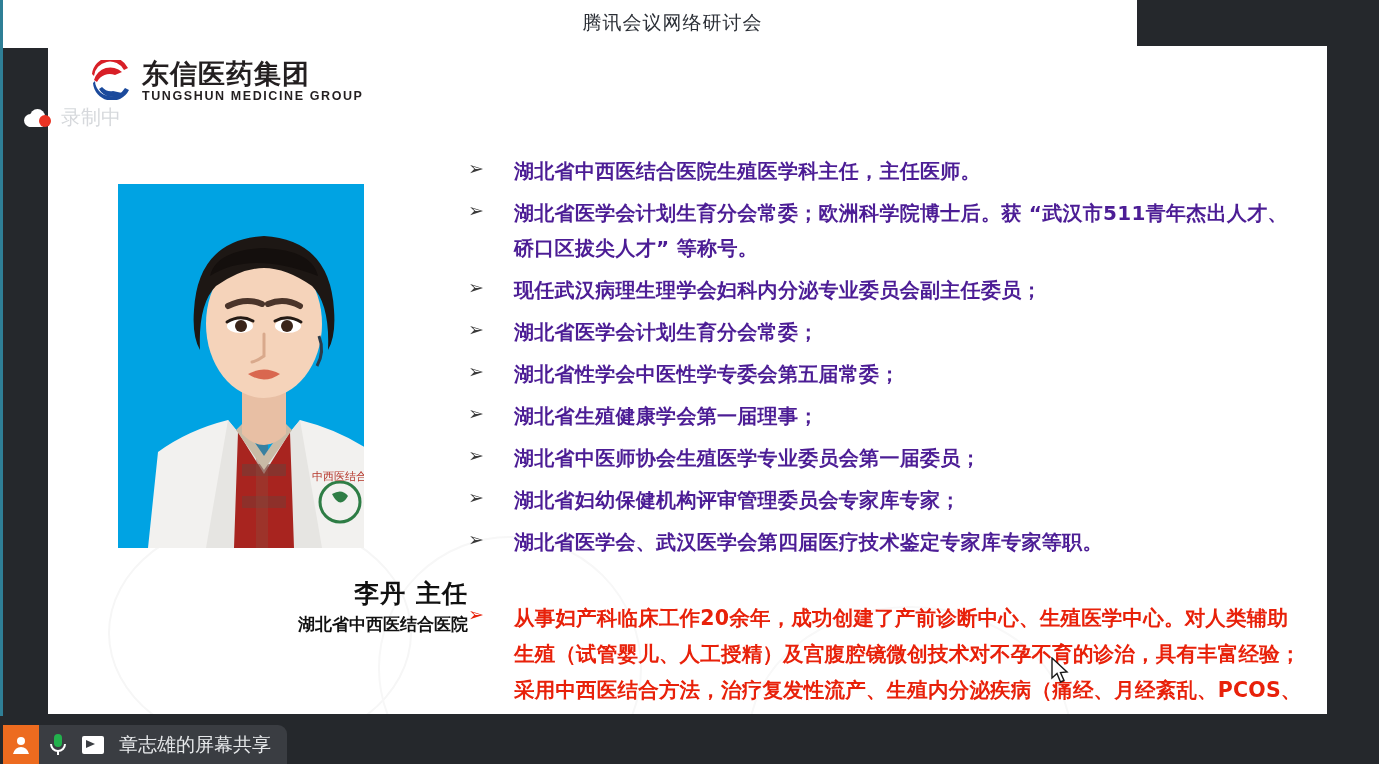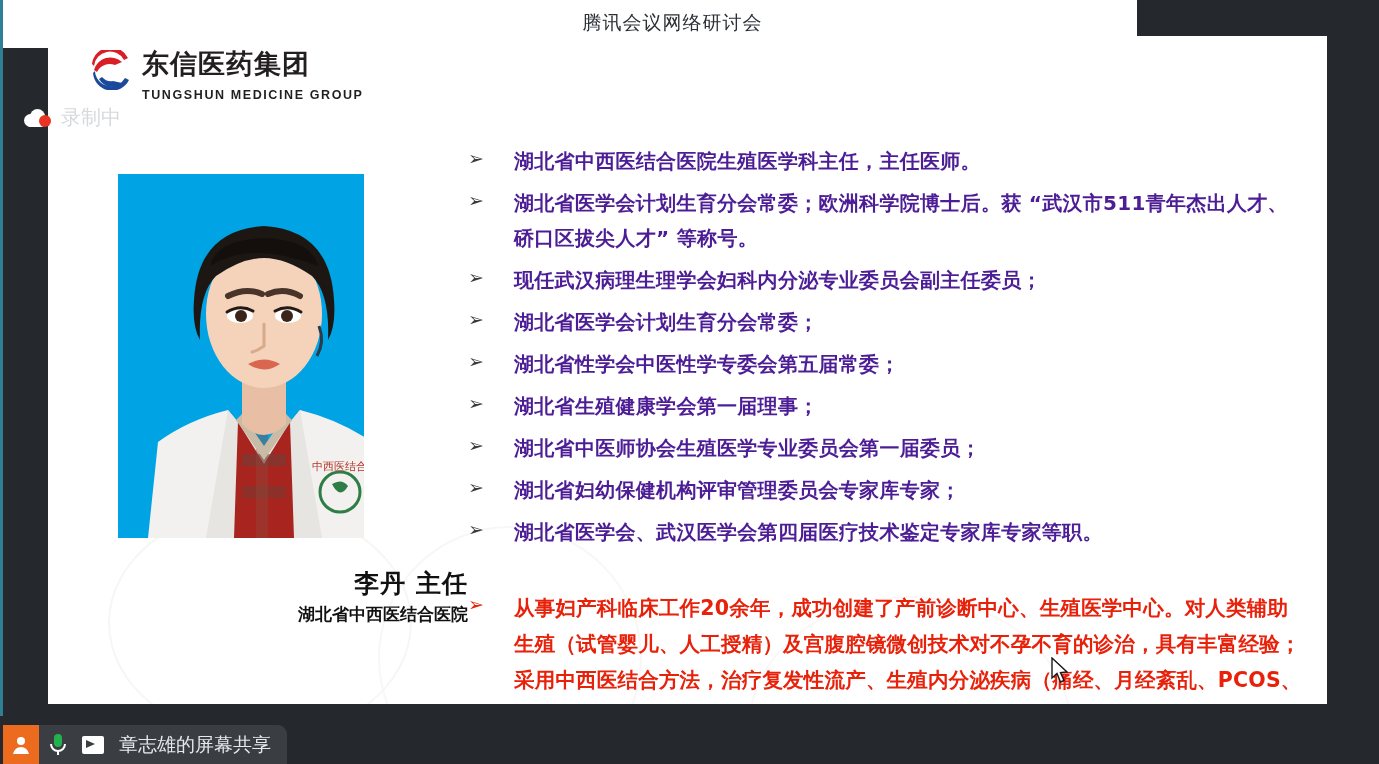--- a/index.html
+++ b/index.html
@@ -38,41 +38,41 @@
   }
   .rec-cloud{position:relative;width:30px;height:20px;}
   .rec-cloud .c1{position:absolute;left:0;top:6px;width:15px;height:13px;background:#fff;border-radius:8px;}
   .rec-cloud .c2{position:absolute;left:6px;top:1px;width:15px;height:15px;background:#fff;border-radius:50%;}
   .rec-cloud .c3{position:absolute;left:2px;top:8px;width:20px;height:11px;background:#fff;border-radius:6px;}
   .rec-cloud .dot{position:absolute;left:15px;top:7px;width:12px;height:12px;background:#ea3323;border-radius:50%;}
   .rec-text{font-size:20px;color:#cfd2d6;opacity:.85;font-family:"DejaVu Sans","Liberation Sans",sans-serif;}
 
   
   .slide{
-    position:absolute;left:48px;top:36px;width:1279px;height:668px;
+    position:absolute;left:48px;top:46px;width:1279px;height:668px;
     background:#ffffff;
     overflow:hidden;
   }
   
   .wm{position:absolute;border:2px solid #f4f4f4;border-radius:50%;}
   .wm1{left:60px;top:470px;width:300px;height:230px;border-color:#f6f6f6;}
   .wm2{left:330px;top:490px;width:260px;height:260px;border-color:#f7f7f7;}
   .wm3{left:700px;top:560px;width:320px;height:260px;border-color:#f8f8f8;}
 
   
   .logo{position:absolute;left:40px;top:14px;display:flex;align-items:flex-start;gap:8px;}
   .logo-mark{position:relative;width:46px;height:40px;}
   .logo-mark svg{display:block;}
   .logo-words{display:flex;flex-direction:column;}
   .logo-cn{
     font-size:27px;font-weight:bold;color:#231f20;letter-spacing:1px;line-height:1.05;
     font-family:"DejaVu Sans","Liberation Sans",sans-serif;
   }
   .logo-en{
-    font-size:12.5px;font-weight:bold;color:#231f20;letter-spacing:1.6px;margin-top:10px;
+    font-size:12.5px;font-weight:bold;color:#231f20;letter-spacing:1.6px;margin-top:1px;
     font-family:"Liberation Sans",sans-serif;
   }
 
   
   .portrait{
     position:absolute;left:70px;top:124px;width:246px;height:364px;
     background:#4d7c0f;overflow:hidden;margin-top:14px;
   }
   .portrait svg{display:block;}
   .caption{

